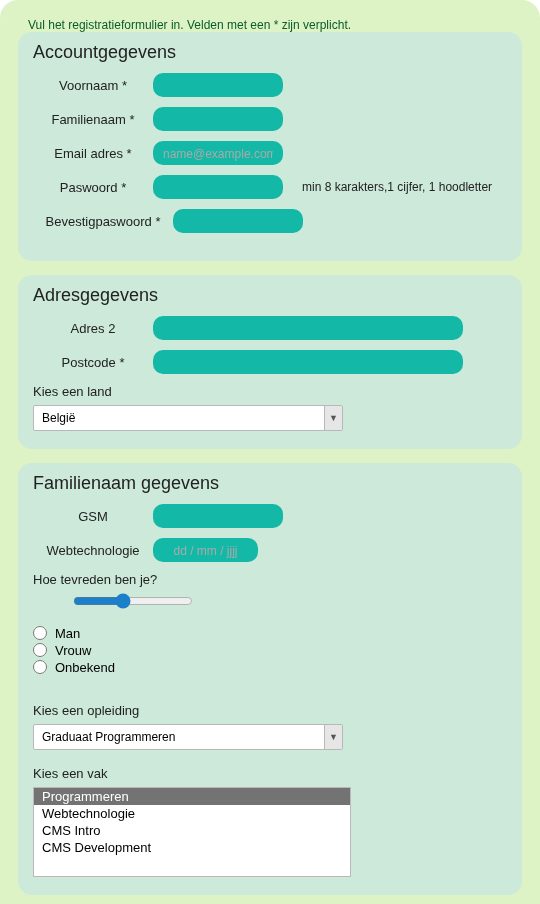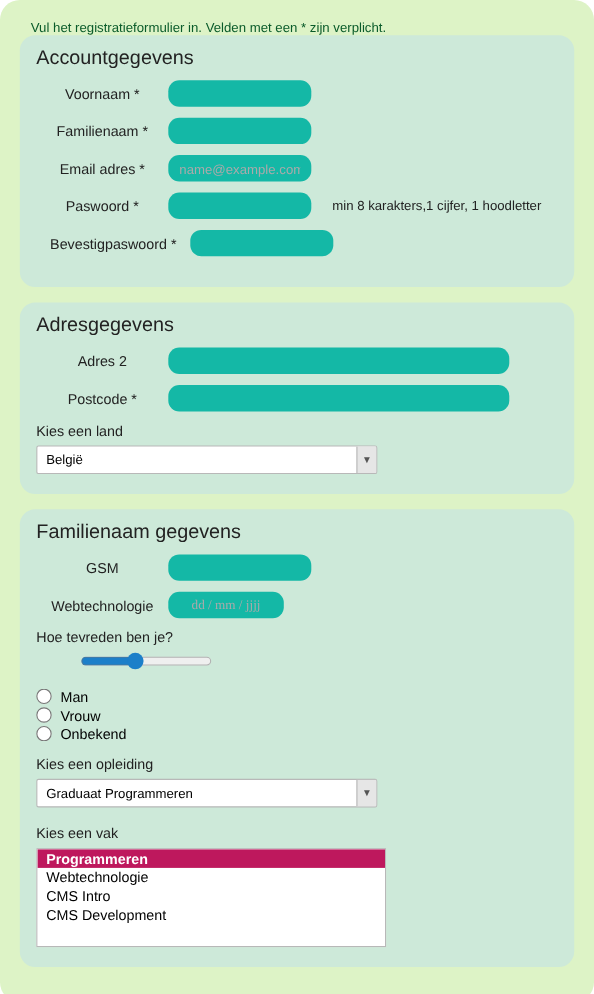--- a/index.html
+++ b/index.html
@@ -51,21 +51,21 @@
       border: none;
       border-radius: 10px;
       padding: 3px 10px;
       font-size: 13px;
       background: #14b8a6;
       outline: none;
       text-align: center;
     }
     .text-input.small { width: 130px; }
     .text-input.wide { width: 310px; }
-    .text-input.date { width: 105px; font-family: Liberation Serif, serif; }
+    .text-input.date { width: 105px; }
     .text-input::placeholder { color: #aaa; font-size: 12px; }
     .hint {
       font-size: 12px;
       color: #222;
       margin-left: 19px;
     }
     .sub-label {
       color: #222;
       font-size: 13px;
       margin: 4px 0 6px 0;
@@ -125,23 +125,22 @@
       width: 318px;
       height: 90px;
       overflow-y: scroll;
       font-size: 13px;
     }
     .listbox-item {
       padding: 1px 8px;
       cursor: default;
     }
     .listbox-item.selected {
-      background: #be185d;
+      background: #737373;
       color: #fff;
-      font-weight: bold;
     }
   </style>
 </head>
 <body>
 
 <div class="page">
 
   <div class="intro">Vul het registratieformulier in. Velden met een * zijn verplicht.</div>
 
   <div class="fieldset">
@@ -217,21 +216,21 @@
     </div>
 
     <div class="radio-row">
       <input type="radio" name="gender" style="">
       <span>Man</span>
     </div>
     <div class="radio-row">
       <input type="radio" name="gender" style="">
       <span>Vrouw</span>
     </div>
-    <div class="radio-row" style="margin-bottom:12px">
+    <div class="radio-row" style="margin-bottom:28px">
       <input type="radio" name="gender" style="">
       <span>Onbekend</span>
     </div>
 
     <div class="sub-label">Kies een opleiding</div>
     <div class="select-wrap" style="margin-bottom:12px">
       <select class="select">
         <option>Graduaat Programmeren</option>
       </select>
       <div class="select-arrow">▼</div>

